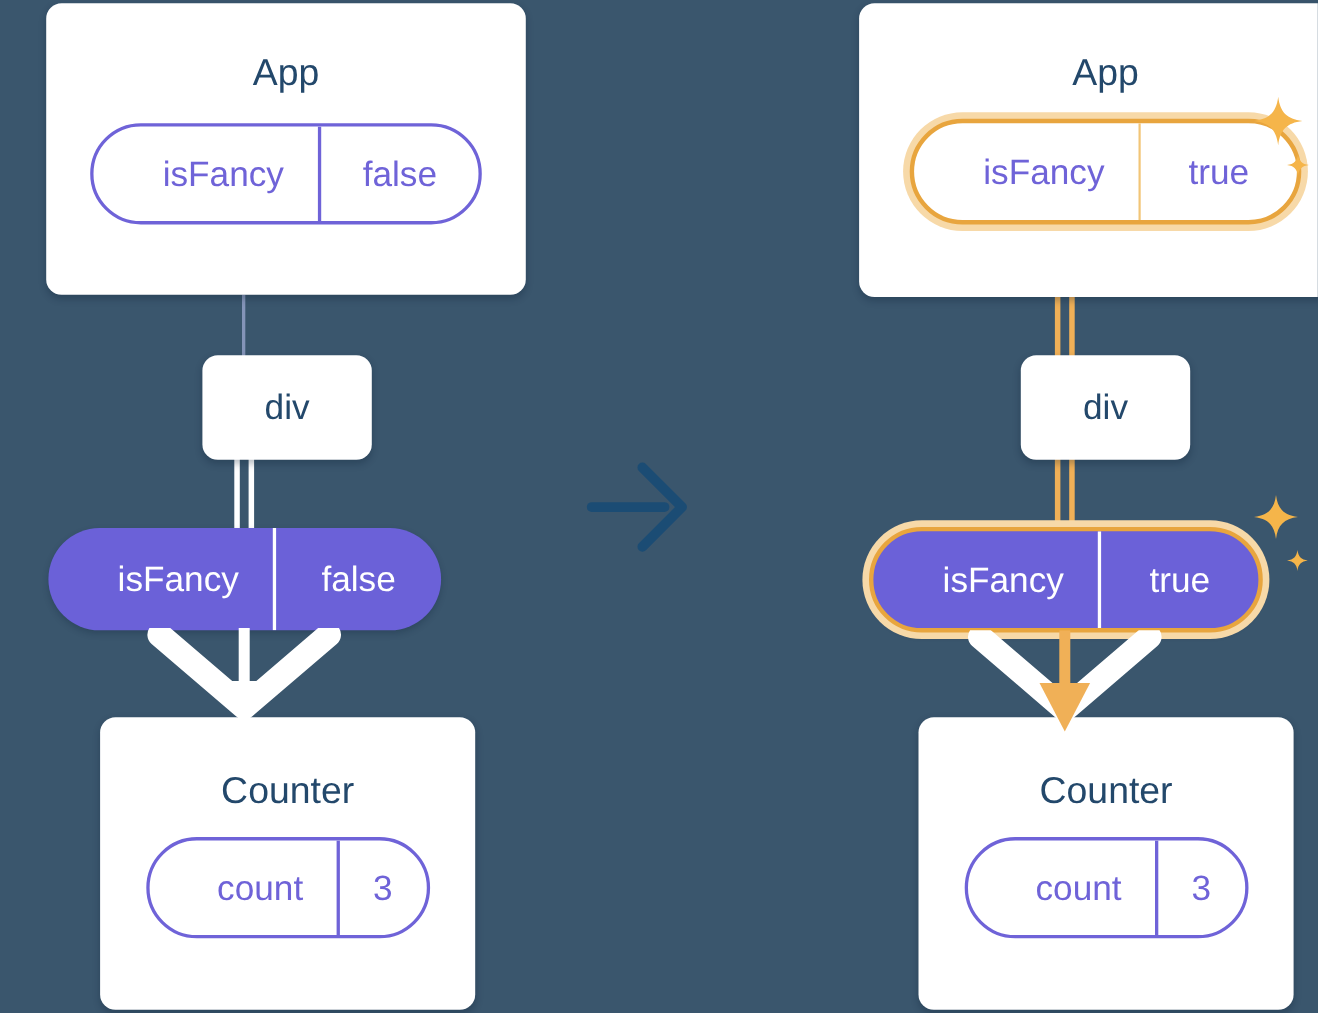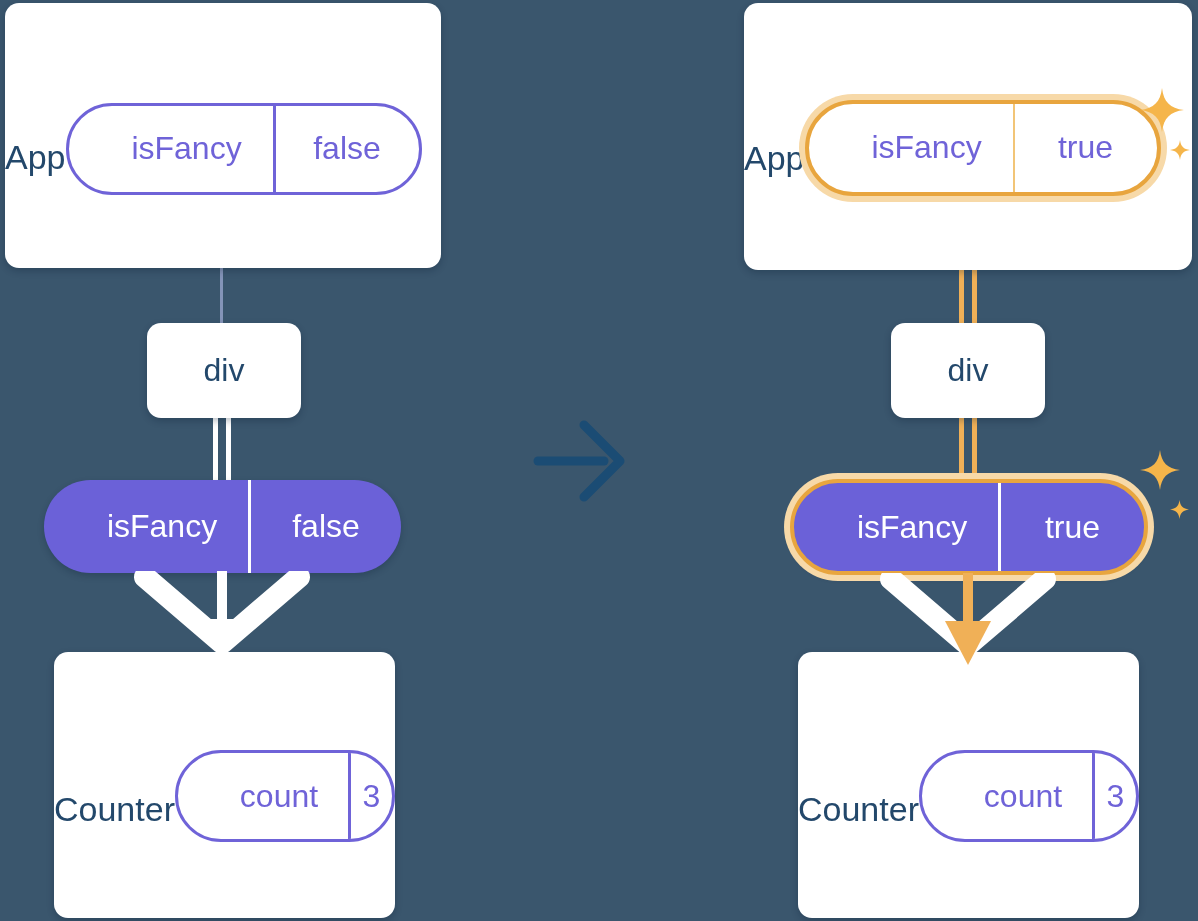--- a/index.html
+++ b/index.html
@@ -9,22 +9,23 @@
     font-family: "Liberation Sans", sans-serif;
     overflow: hidden;
   }
   .stage { position:relative; width:1198px; height:921px; }
 
   .card {
     position:absolute;
     background: var(--card-bg, #fff);
     border-radius:14px;
     box-shadow: 0 3px 7px rgba(10,30,50,.28);
-    display:flex; flex-direction:row; align-items:center;
+    display:flex; flex-direction:column; align-items:center;
     z-index:1;
+    margin-left:37px;
   }
   .card-title { font-size:34px; font-weight:500; color:var(--heading,#23486b); }
   .small-card { justify-content:center; }
   .small-card .card-title { font-size:32px; }
 
   .pill {
     display:flex; align-items:stretch;
     border-radius:60px; font-size:32px; overflow:hidden;
     background:#fff;
   }

